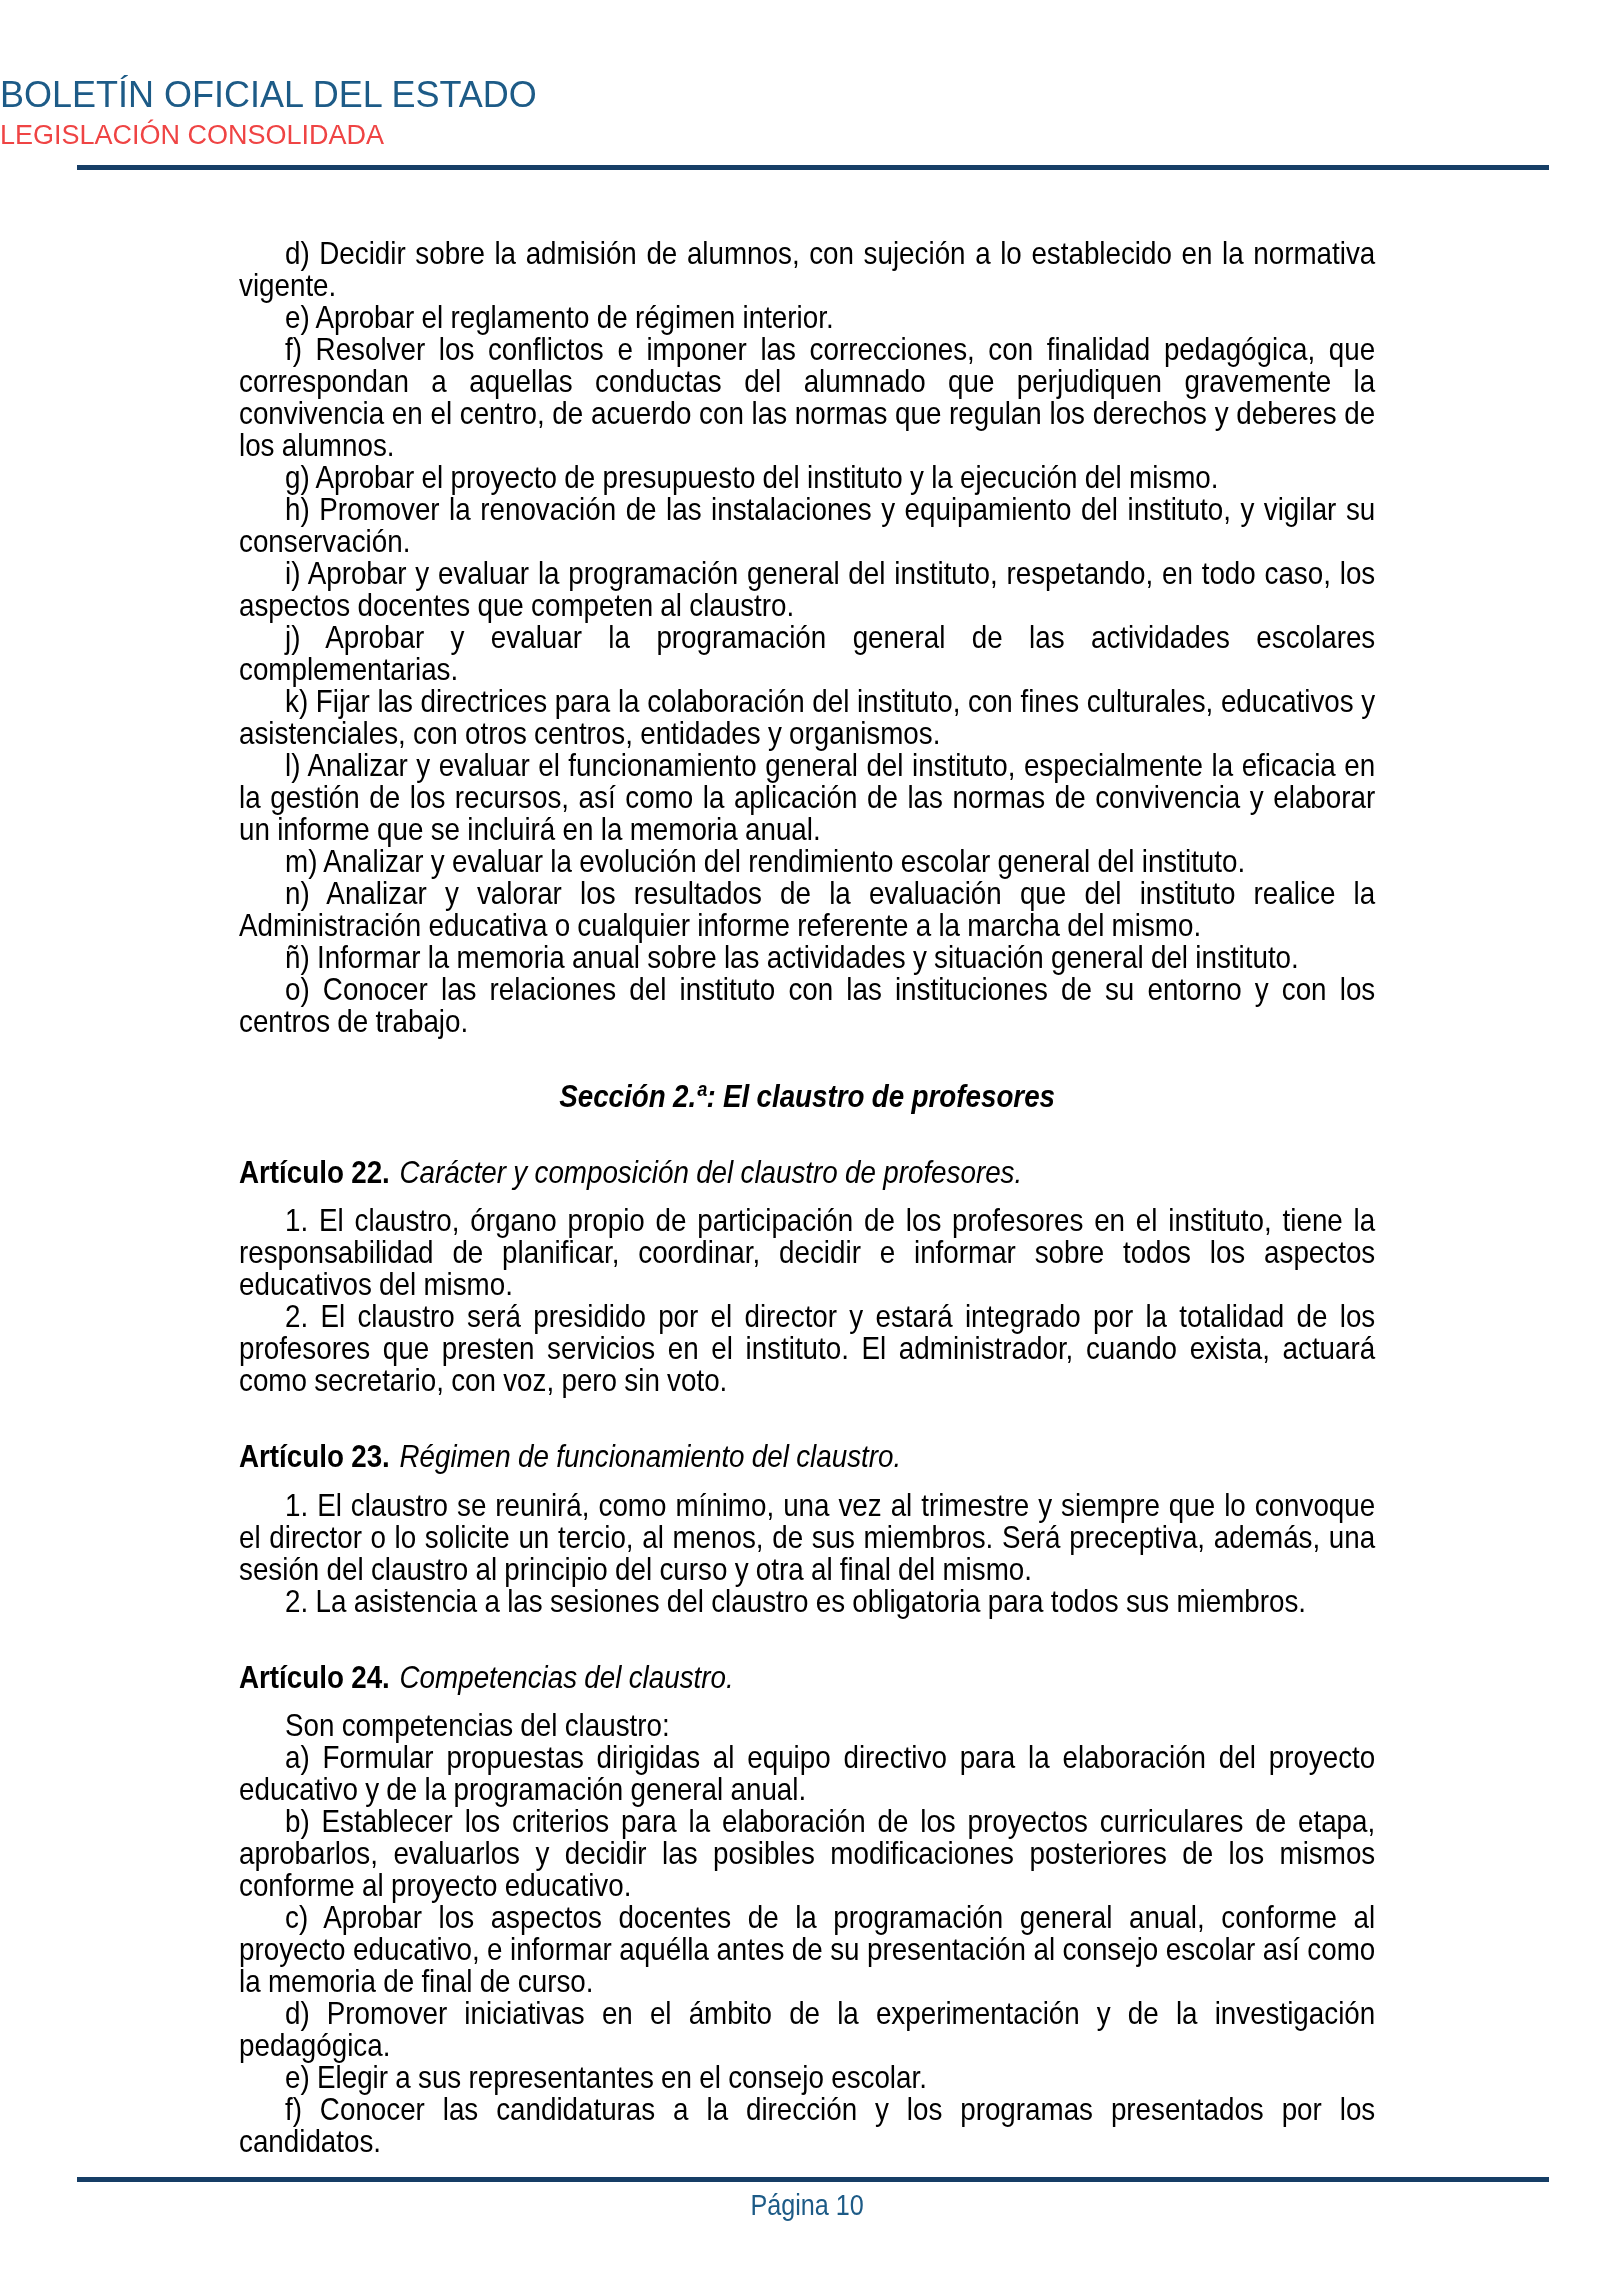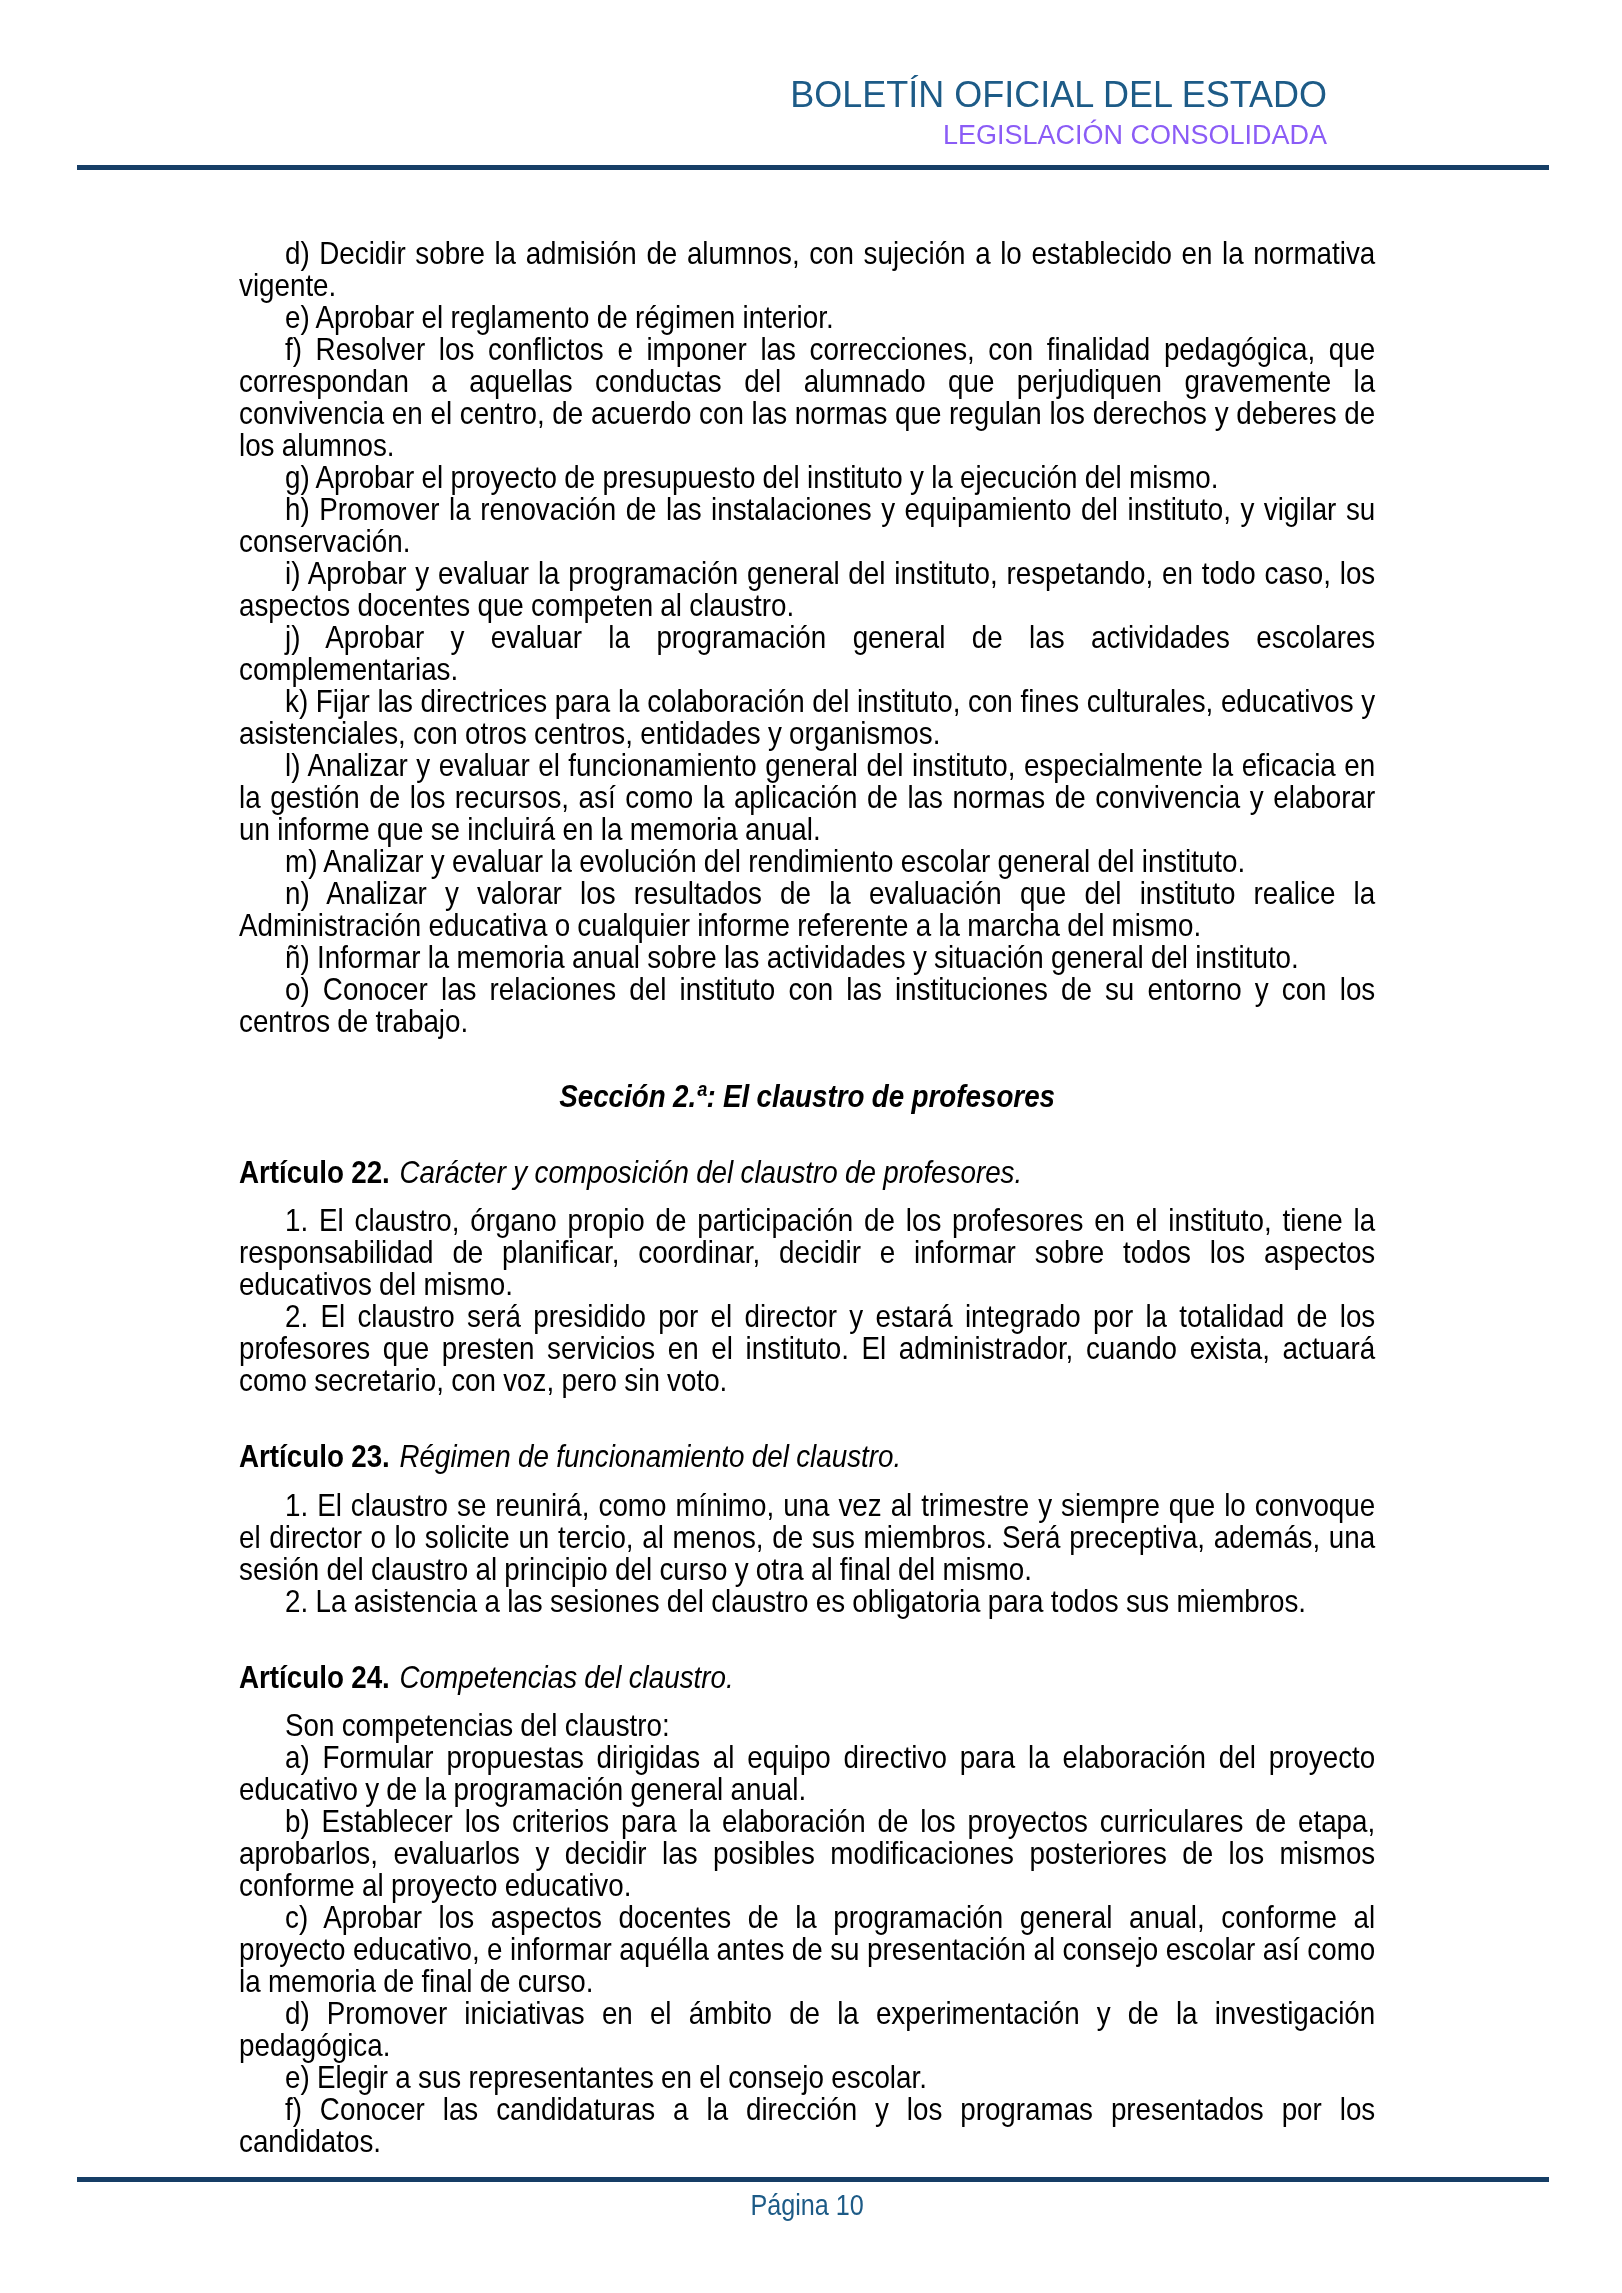--- a/index.html
+++ b/index.html
@@ -7,34 +7,34 @@
     position: relative;
     width: 1623px;
     height: 2294px;
     background: #ffffff;
     overflow: hidden;
     font-family: "Liberation Sans", "DejaVu Sans", sans-serif;
     color: #000000;
   }
 
   
-  .header { position: absolute; top: 0; left: 0; width: 1327px; text-align: right; }
+  .header { position: absolute; top: 0; left: 0; width: 1327px; text-align: left; }
   .boe-title {
     margin: 77px 0 0 0;
     font-size: 36px;
     line-height: 36px;
     font-weight: 400;
     color: #1d5b87;
   }
   .boe-subtitle {
     margin: 9px 0 0 0;
     font-size: 27px;
     line-height: 27px;
     font-weight: 400;
-    color: #8b5cf6;
+    color: #ef4444;
   }
   .rule {
     position: absolute;
     left: 77px;
     width: 1472px;
     height: 4.5px;
     background: #163e66;
   }
   .rule-top { top: 165px; }
   .rule-bottom { top: 2177px; }

